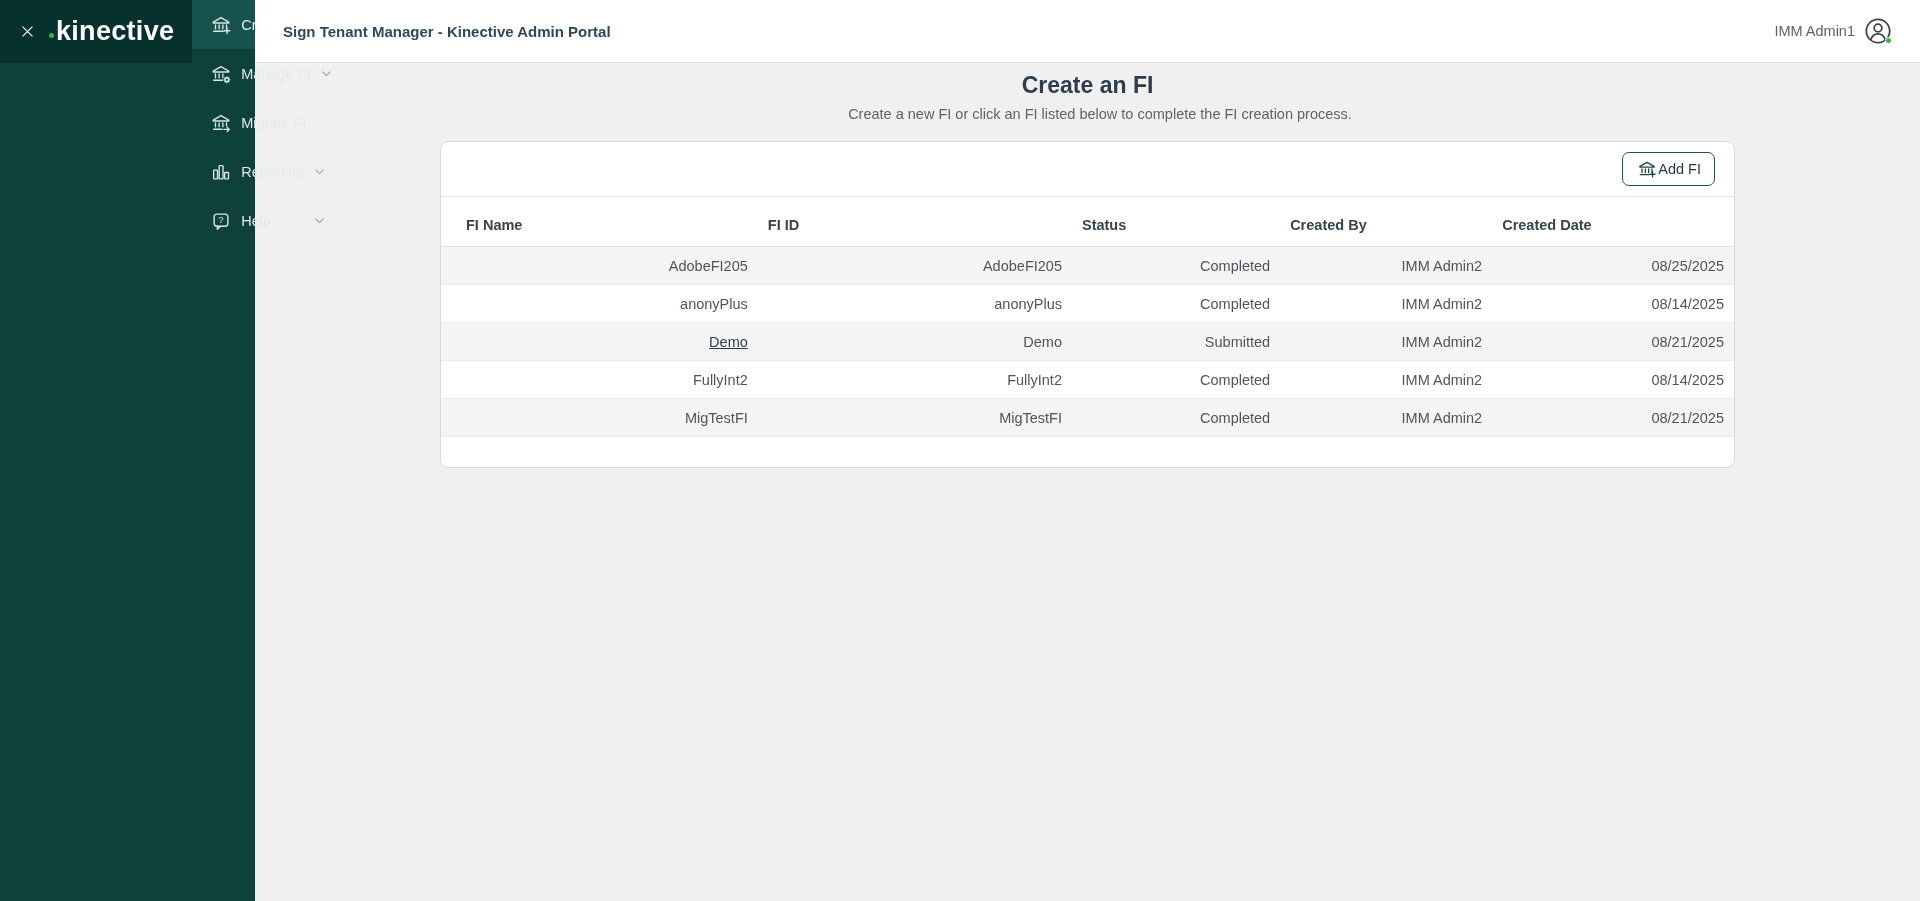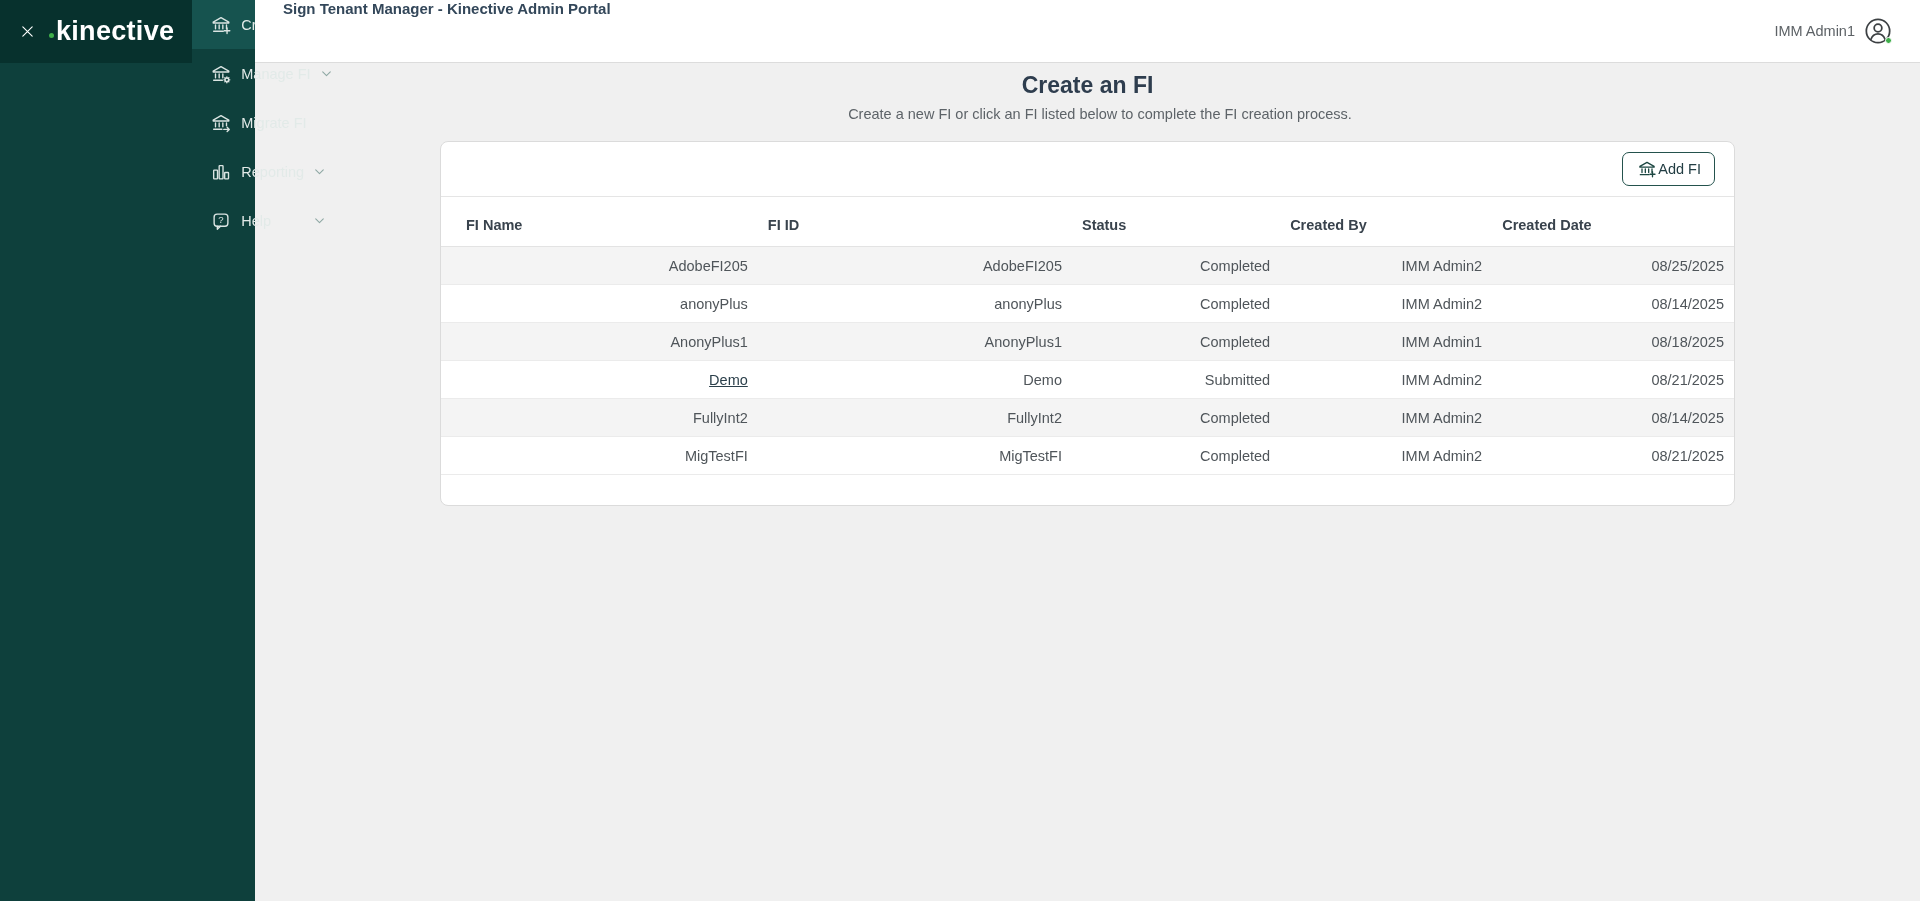--- a/index.html
+++ b/index.html
@@ -28,21 +28,21 @@
   .logo::before{content:"";position:absolute;left:-2px;top:15px;width:5px;height:5px;border-radius:50%;background:var(--accent-green);}
   .nav{flex:1;}
   .nav-item{height:49px;display:flex;align-items:center;gap:9px;padding:0 17px 0 18px;color:#e2eae8;font-size:14.5px;cursor:pointer;}
   .nav-item.active{background:var(--sidebar-active-bg);}
   .nav-icon{width:22px;height:22px;color:#dbe5e3;flex-shrink:0;display:flex;align-items:center;justify-content:center;}
   .nav-label{flex:0 0 auto;}
   .chevron{margin-left:auto;color:#8fa8a4;display:flex;align-items:center;}
 
   
   .right{flex:1;display:flex;flex-direction:column;min-width:0;}
-  .topbar{height:63px;background:#ffffff;border-bottom:1px solid #dcdcdc;display:flex;padding:0 28px;flex-shrink:0;}
+  .topbar{height:63px;background:#ffffff;border-bottom:1px solid #dcdcdc;display:flex;align-items:center;padding:0 28px;flex-shrink:0;}
   .topbar-title{font-size:15px;font-weight:700;color:#33475a;}
   .user{margin-left:auto;display:flex;align-items:center;gap:9px;cursor:pointer;}
   .user-name{font-size:14.5px;color:#5d6266;}
   .avatar{position:relative;width:28px;height:28px;}
   .status-dot{position:absolute;right:0;bottom:1px;width:7px;height:7px;background:var(--accent-green);border-radius:50%;border:1px solid #fff;}
 
   
   .main{flex:1;overflow:hidden;padding-top:9px;border-radius:14px;}
   .page-title{text-align:center;font-size:23px;font-weight:700;color:#2e3d4e;margin:0;}
   .page-subtitle{text-align:center;font-size:14.5px;color:#5d6368;margin:7px 0 0;padding-left:25px;}
@@ -216,27 +216,20 @@
                 <td>08/25/2025</td>
               </tr>
               <tr>
                 <td>anonyPlus</td>
                 <td>anonyPlus</td>
                 <td>Completed</td>
                 <td>IMM Admin2</td>
                 <td>08/14/2025</td>
               </tr>
               <tr>
-                <td>AnonyPlus1</td>
-                <td>AnonyPlus1</td>
-                <td>Completed</td>
-                <td>IMM Admin1</td>
-                <td>08/18/2025</td>
-              </tr>
-              <tr>
                 <td><a href="#" class="fi-link">Demo</a></td>
                 <td>Demo</td>
                 <td>Submitted</td>
                 <td>IMM Admin2</td>
                 <td>08/21/2025</td>
               </tr>
               <tr>
                 <td>FullyInt2</td>
                 <td>FullyInt2</td>
                 <td>Completed</td>

